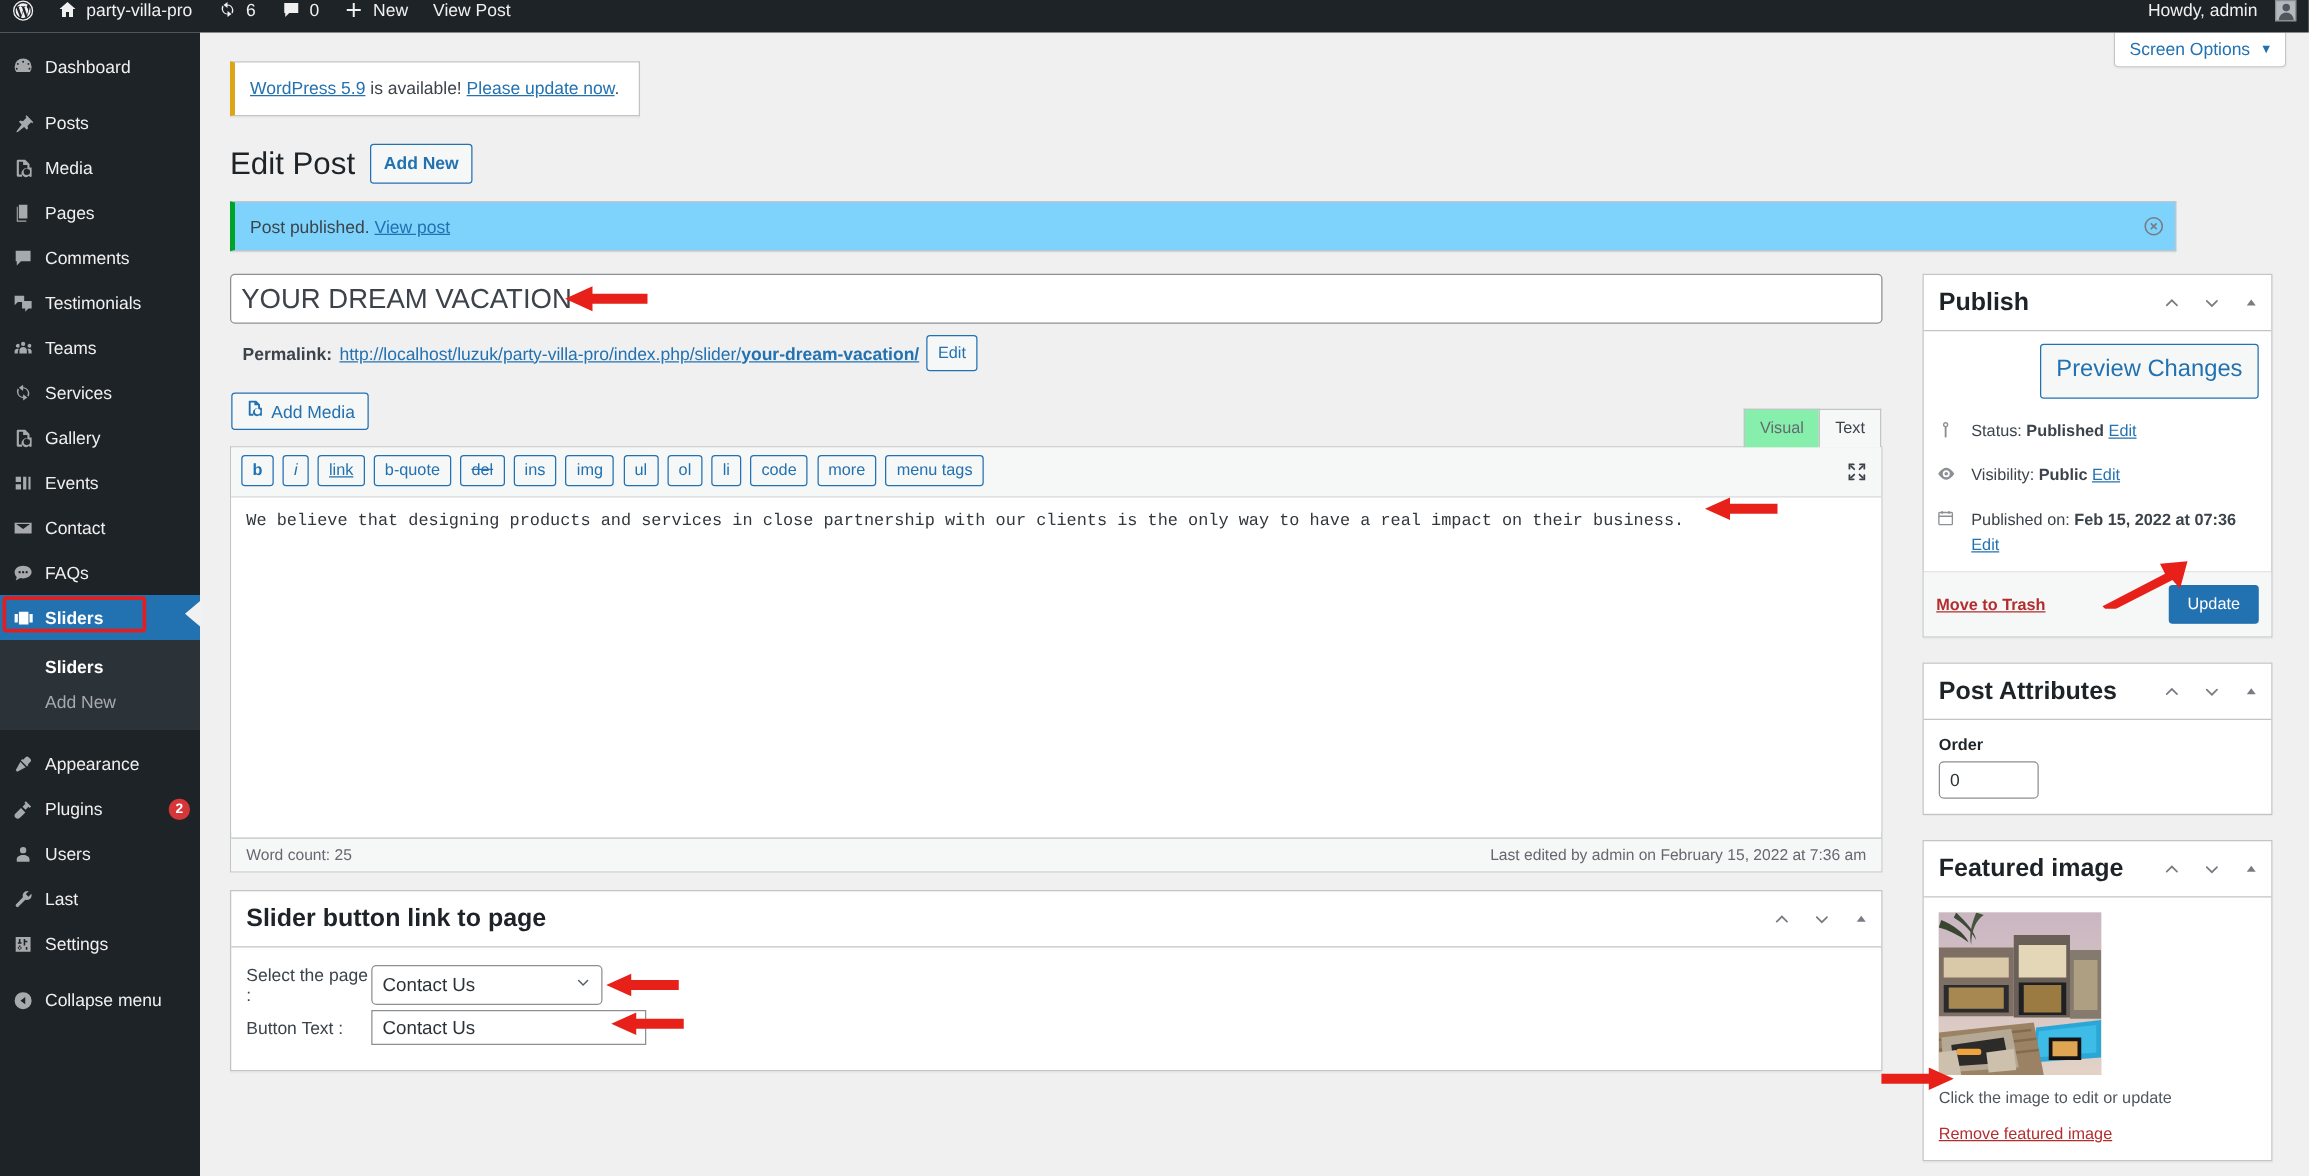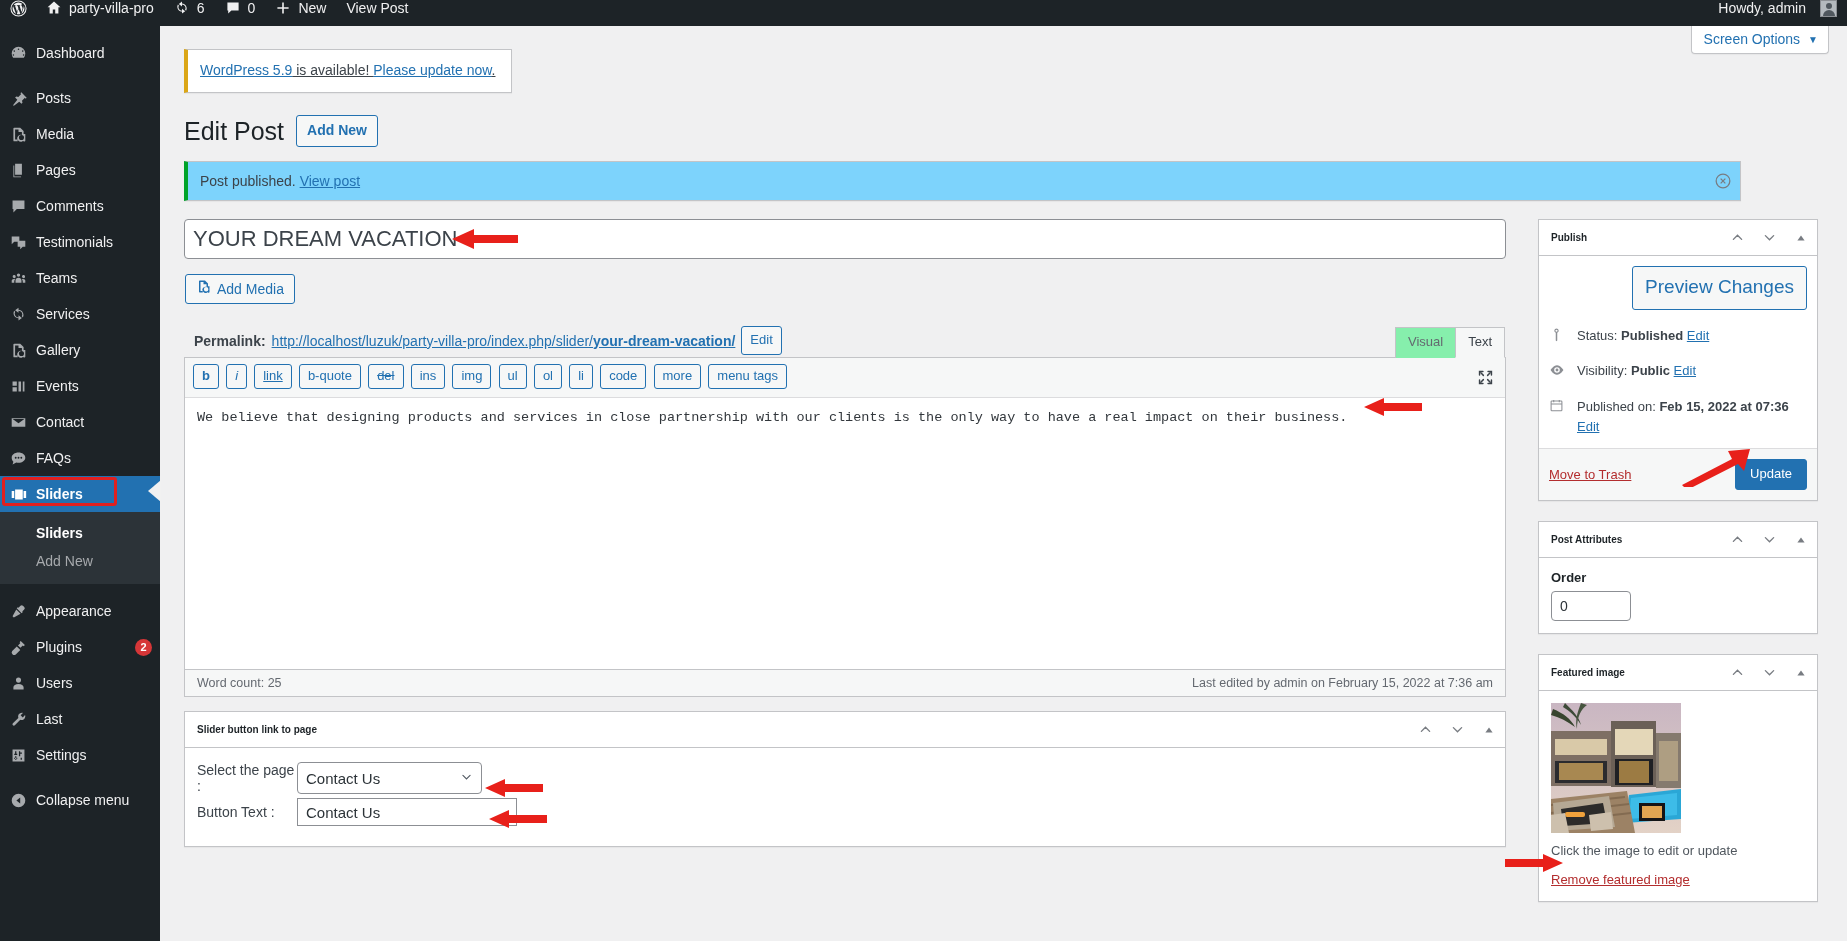--- a/index.html
+++ b/index.html
@@ -121,21 +121,20 @@
 
   #wrap { padding: 10px 22px 0 24px; position: relative; }
 
   
   .update-nag {
     background: #fff; border: 1px solid #c3c4c7;
     border-left: 4px solid #dba617;
     padding: 11px 12px; margin: 13px 0 0 0;
     width: 328px; font-size: 14px; line-height: 1.4;
     box-shadow: 0 1px 1px rgba(0,0,0,.04);
-    text-decoration: underline;
   }
   a { color: #2271b1; }
   .update-nag a { color: #2271b1; text-decoration: underline; }
 
   h1.page-title {
     font-size: 25px; font-weight: 400; color: #1d2327;
     margin: 22px 0 6px 0; line-height: 1.3;
     display: flex; align-items: center; gap: 12px;
   }
   .page-title-action {
@@ -267,21 +266,21 @@
     background: #fff; border: 1px solid #c3c4c7;
     box-shadow: 0 1px 1px rgba(0,0,0,.04);
     margin-bottom: 20px;
   }
   .postbox-header {
     display: flex; align-items: center;
     border-bottom: 1px solid #c3c4c7;
     padding: 0 0 0 12px; min-height: 36px;
   }
   .postbox-header h2 {
-    flex: 1; margin: 0; font-size: 10px; font-weight: 600;
+    flex: 1; margin: 0; font-size: 20px; font-weight: 600;
     color: #1d2327; line-height: 1.4; padding: 8px 0;
   }
   .handle-actions {
     display: flex; align-items: center; gap: 0;
   }
   .handle-order, .handlediv {
     width: 32px; height: 34px; cursor: pointer;
     display: flex; align-items: center; justify-content: center;
     color: #787c82;
   }
@@ -308,21 +307,21 @@
     padding: 6px 0 6px 0; font-size: 13px; color: #3c434a;
     line-height: 1.6;
   }
   .misc-ico { width: 20px; min-width: 20px; color: #8c8f94; padding-top: 1px; }
   .misc-pub b { font-weight: 700; color: #3c434a; }
   .misc-pub a { color: #2271b1; text-decoration: underline; }
   #major-publishing-actions {
     display: flex; align-items: center; justify-content: space-between;
     padding: 10px; background: #f6f7f7;
   }
-  .trash-link { color: #b32d2e; text-decoration: underline; font-size: 13px; }
+  .trash-link { color: #b32d2e; text-decoration: underline; font-size: 13px; font-weight: bold; }
   .button-primary {
     background: #2271b1; border: 1px solid #2271b1;
     border-radius: 3px; color: #fff;
     font-size: 13px; font-weight: 400; line-height: 2.15;
     min-height: 30px; padding: 0 14px 1px; cursor: pointer;
   }
 
   
   .attr-label { font-size: 13px; font-weight: 600; color: #1d2327; padding: 12px 0 6px; }
   .attr-input {
@@ -649,35 +648,35 @@
     </div>
 
     <div id="poststuff">
 
       <div id="post-body-content">
 
         <div id="titlediv">
           <input type="text" id="post-title" value="YOUR DREAM VACATION" style="">
         </div>
 
+        <div id="edit-slug-box">
+          <strong>Permalink:</strong>
+          <a href="#" class="permalink-link"><span>http://localhost/luzuk/party-villa-pro/index.php/slider/</span><b>your-dream-vacation/</b></a>
+          <span class="btn-small">Edit</span>
+        </div>
+
         <div id="wp-content-media-buttons">
           <span class="insert-media">
             <span>
               <svg width="15" height="15" viewBox="0 0 20 20" fill="#2271b1">
                   <path d="M5 2h7l4 4v5h-2V7h-4V4H6v12h3v2H5a1 1 0 0 1-1-1V3a1 1 0 0 1 1-1zm8.5 8.5a3 3 0 1 0 0 6 3 3 0 0 0 0-6zm4.5-1v7.8c0 .7-.7 1.2-1.4.9l-1.4-.7a4 4 0 1 1 .3-5.9V9.5h2.5z"></path>
                 </svg>
             </span>
             <span>Add Media</span>
           </span>
-        </div>
-
-        <div id="edit-slug-box">
-          <strong>Permalink:</strong>
-          <a href="#" class="permalink-link"><span>http://localhost/luzuk/party-villa-pro/index.php/slider/</span><b>your-dream-vacation/</b></a>
-          <span class="btn-small">Edit</span>
         </div>
 
         <div id="postdivrich">
 
           <div class="wp-editor-tabs">
             <span class="wp-switch-editor">Visual</span>
             <span class="wp-switch-editor active">Text</span>
           </div>
 
           <div class="quicktags-toolbar">

